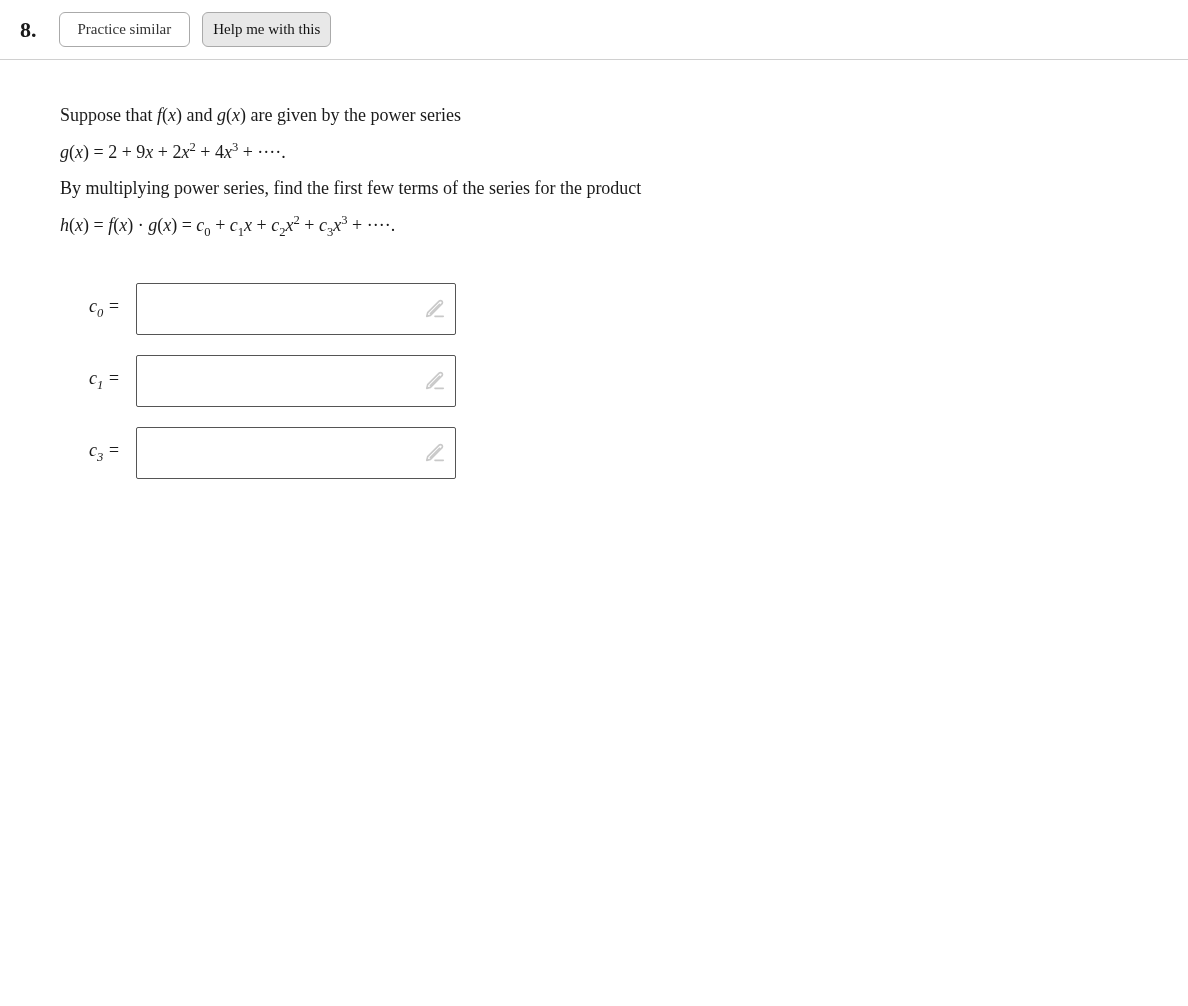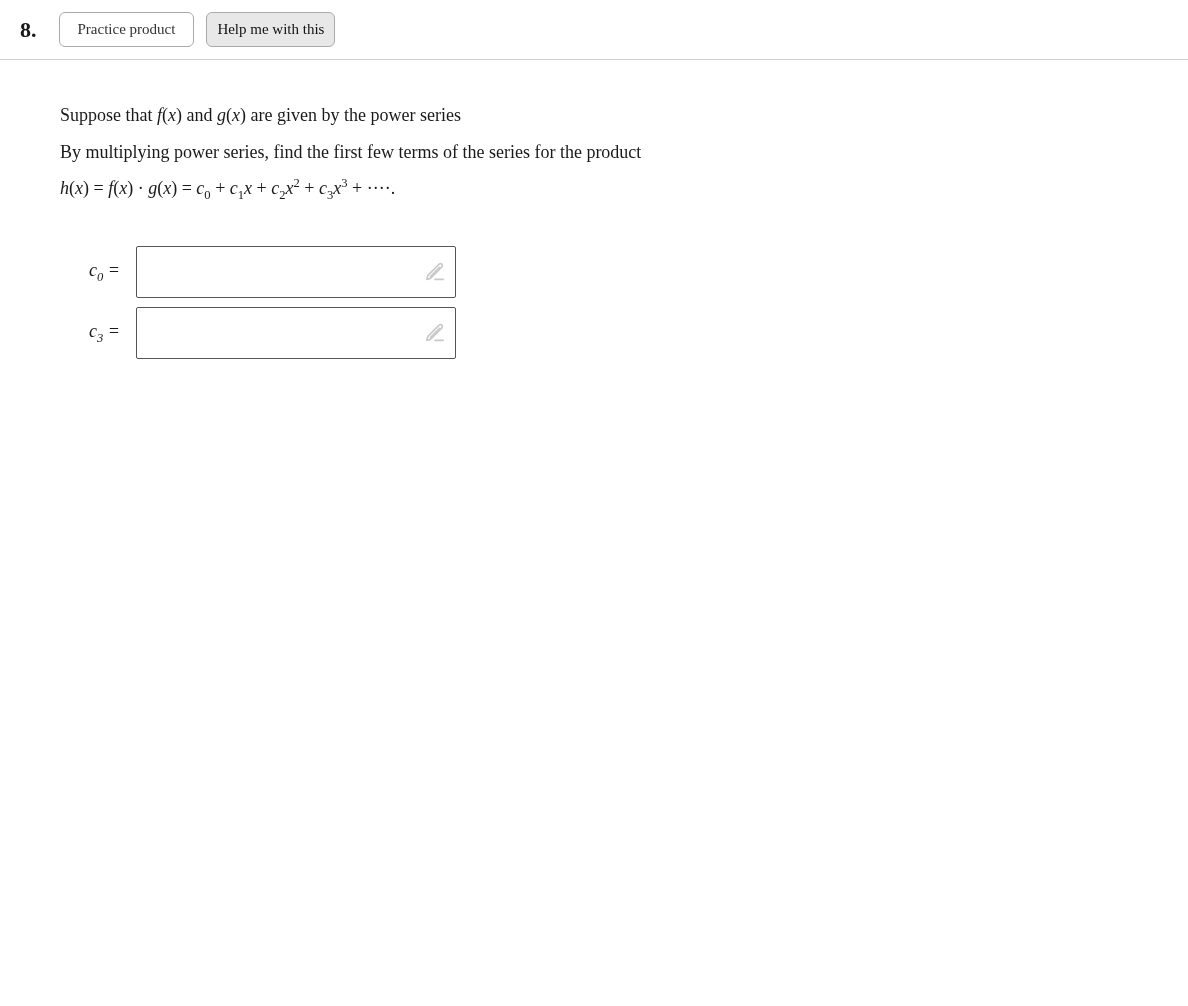--- a/index.html
+++ b/index.html
@@ -59,21 +59,21 @@
       margin-bottom: 40px;
     }
 
     .problem-text p {
       margin-bottom: 6px;
     }
 
     .answer-rows {
       display: flex;
       flex-direction: column;
-      gap: 9px;
+      gap: 20px;
       margin-top: 10px;
     }
 
     .answer-row {
       display: flex;
       align-items: center;
       gap: 16px;
     }
 
     .answer-label {
@@ -113,29 +113,32 @@
       pointer-events: none;
     }
     sup { font-size: 0.7em; vertical-align: super; }
     sub { font-size: 0.7em; vertical-align: sub; }
   </style>
 </head>
 <body>
 
 <div class="header">
   <span class="problem-number">8.</span>
-  <button class="btn-practice">Practice product</button>
+  <button class="btn-practice">Practice similar</button>
   <button class="btn-help">Help me with this</button>
 </div>
 
 <div class="content">
 
   <div class="problem-text">
     <p>
       Suppose that <em>f</em>(<em>x</em>) and <em>g</em>(<em>x</em>) are given by the power series
+    </p>
+    <p>
+      <em>g</em>(<em>x</em>) = 2 + 9<em>x</em> + 2<em>x</em><sup>2</sup> + 4<em>x</em><sup>3</sup> + ····.
     </p>
     <p>
       By multiplying power series, find the first few terms of the series for the product
     </p>
     <p>
       <em>h</em>(<em>x</em>) = <em>f</em>(<em>x</em>) · <em>g</em>(<em>x</em>) = <em>c</em><sub>0</sub> + <em>c</em><sub>1</sub><em>x</em> + <em>c</em><sub>2</sub><em>x</em><sup>2</sup> + <em>c</em><sub>3</sub><em>x</em><sup>3</sup> + ····.
     </p>
   </div>
 
   <div class="answer-rows">
@@ -147,20 +150,33 @@
       <div class="answer-box-wrapper">
         <input class="answer-input" type="text" style="">
         <svg class="pencil-icon" viewBox="0 0 24 24" fill="none" stroke="#888" stroke-width="1.8" stroke-linecap="round" stroke-linejoin="round">
           <path d="M12 20h9"></path>
           <path d="M16.5 3.5a2.121 2.121 0 0 1 3 3L7 19l-4 1 1-4 12.5-12.5z"></path>
           <polyline points="17 7 7 17"></polyline>
         </svg>
       </div>
     </div>
 
+    <div class="answer-row">
+      <span class="answer-label">
+        <em>c</em><sub>1</sub> =
+      </span>
+      <div class="answer-box-wrapper">
+        <input class="answer-input" type="text" style="">
+        <svg class="pencil-icon" viewBox="0 0 24 24" fill="none" stroke="#888" stroke-width="1.8" stroke-linecap="round" stroke-linejoin="round">
+          <path d="M12 20h9"></path>
+          <path d="M16.5 3.5a2.121 2.121 0 0 1 3 3L7 19l-4 1 1-4 12.5-12.5z"></path>
+          <polyline points="17 7 7 17"></polyline>
+        </svg>
+      </div>
+    </div>
 
 
     <div class="answer-row">
       <span class="answer-label">
         <em>c</em><sub>3</sub> =
       </span>
       <div class="answer-box-wrapper">
         <input class="answer-input" type="text" style="">
         <svg class="pencil-icon" viewBox="0 0 24 24" fill="none" stroke="#888" stroke-width="1.8" stroke-linecap="round" stroke-linejoin="round">
           <path d="M12 20h9"></path>

